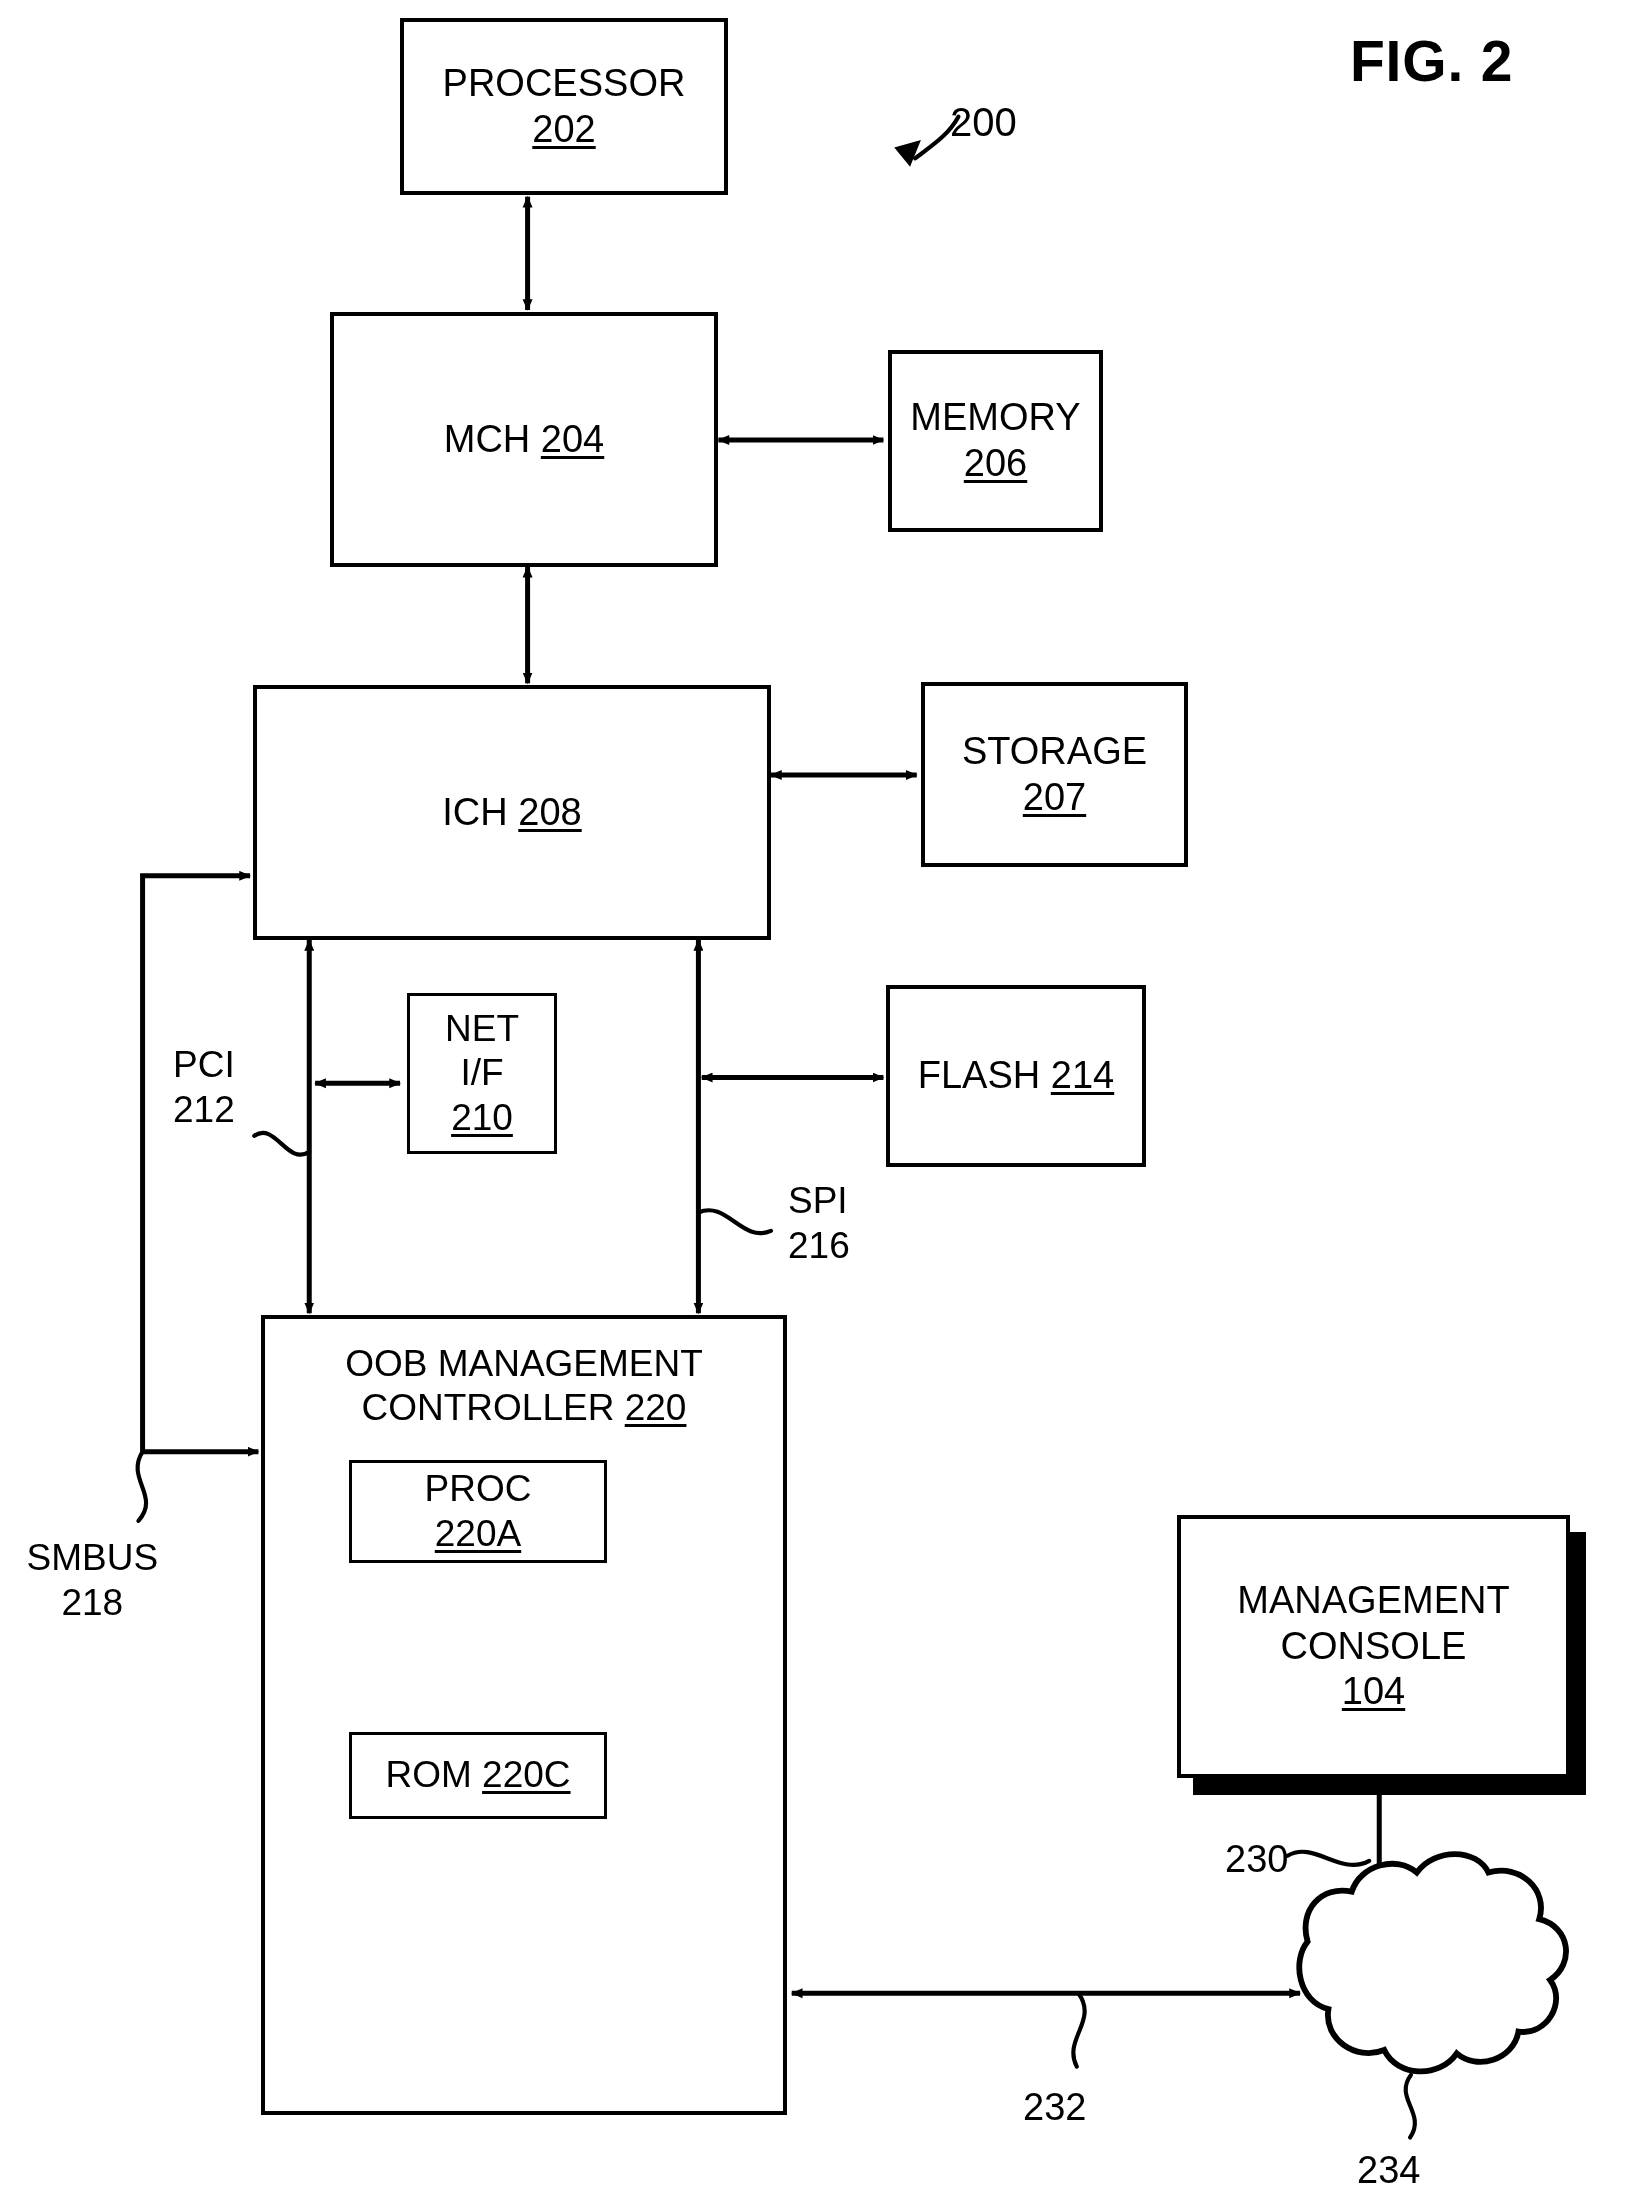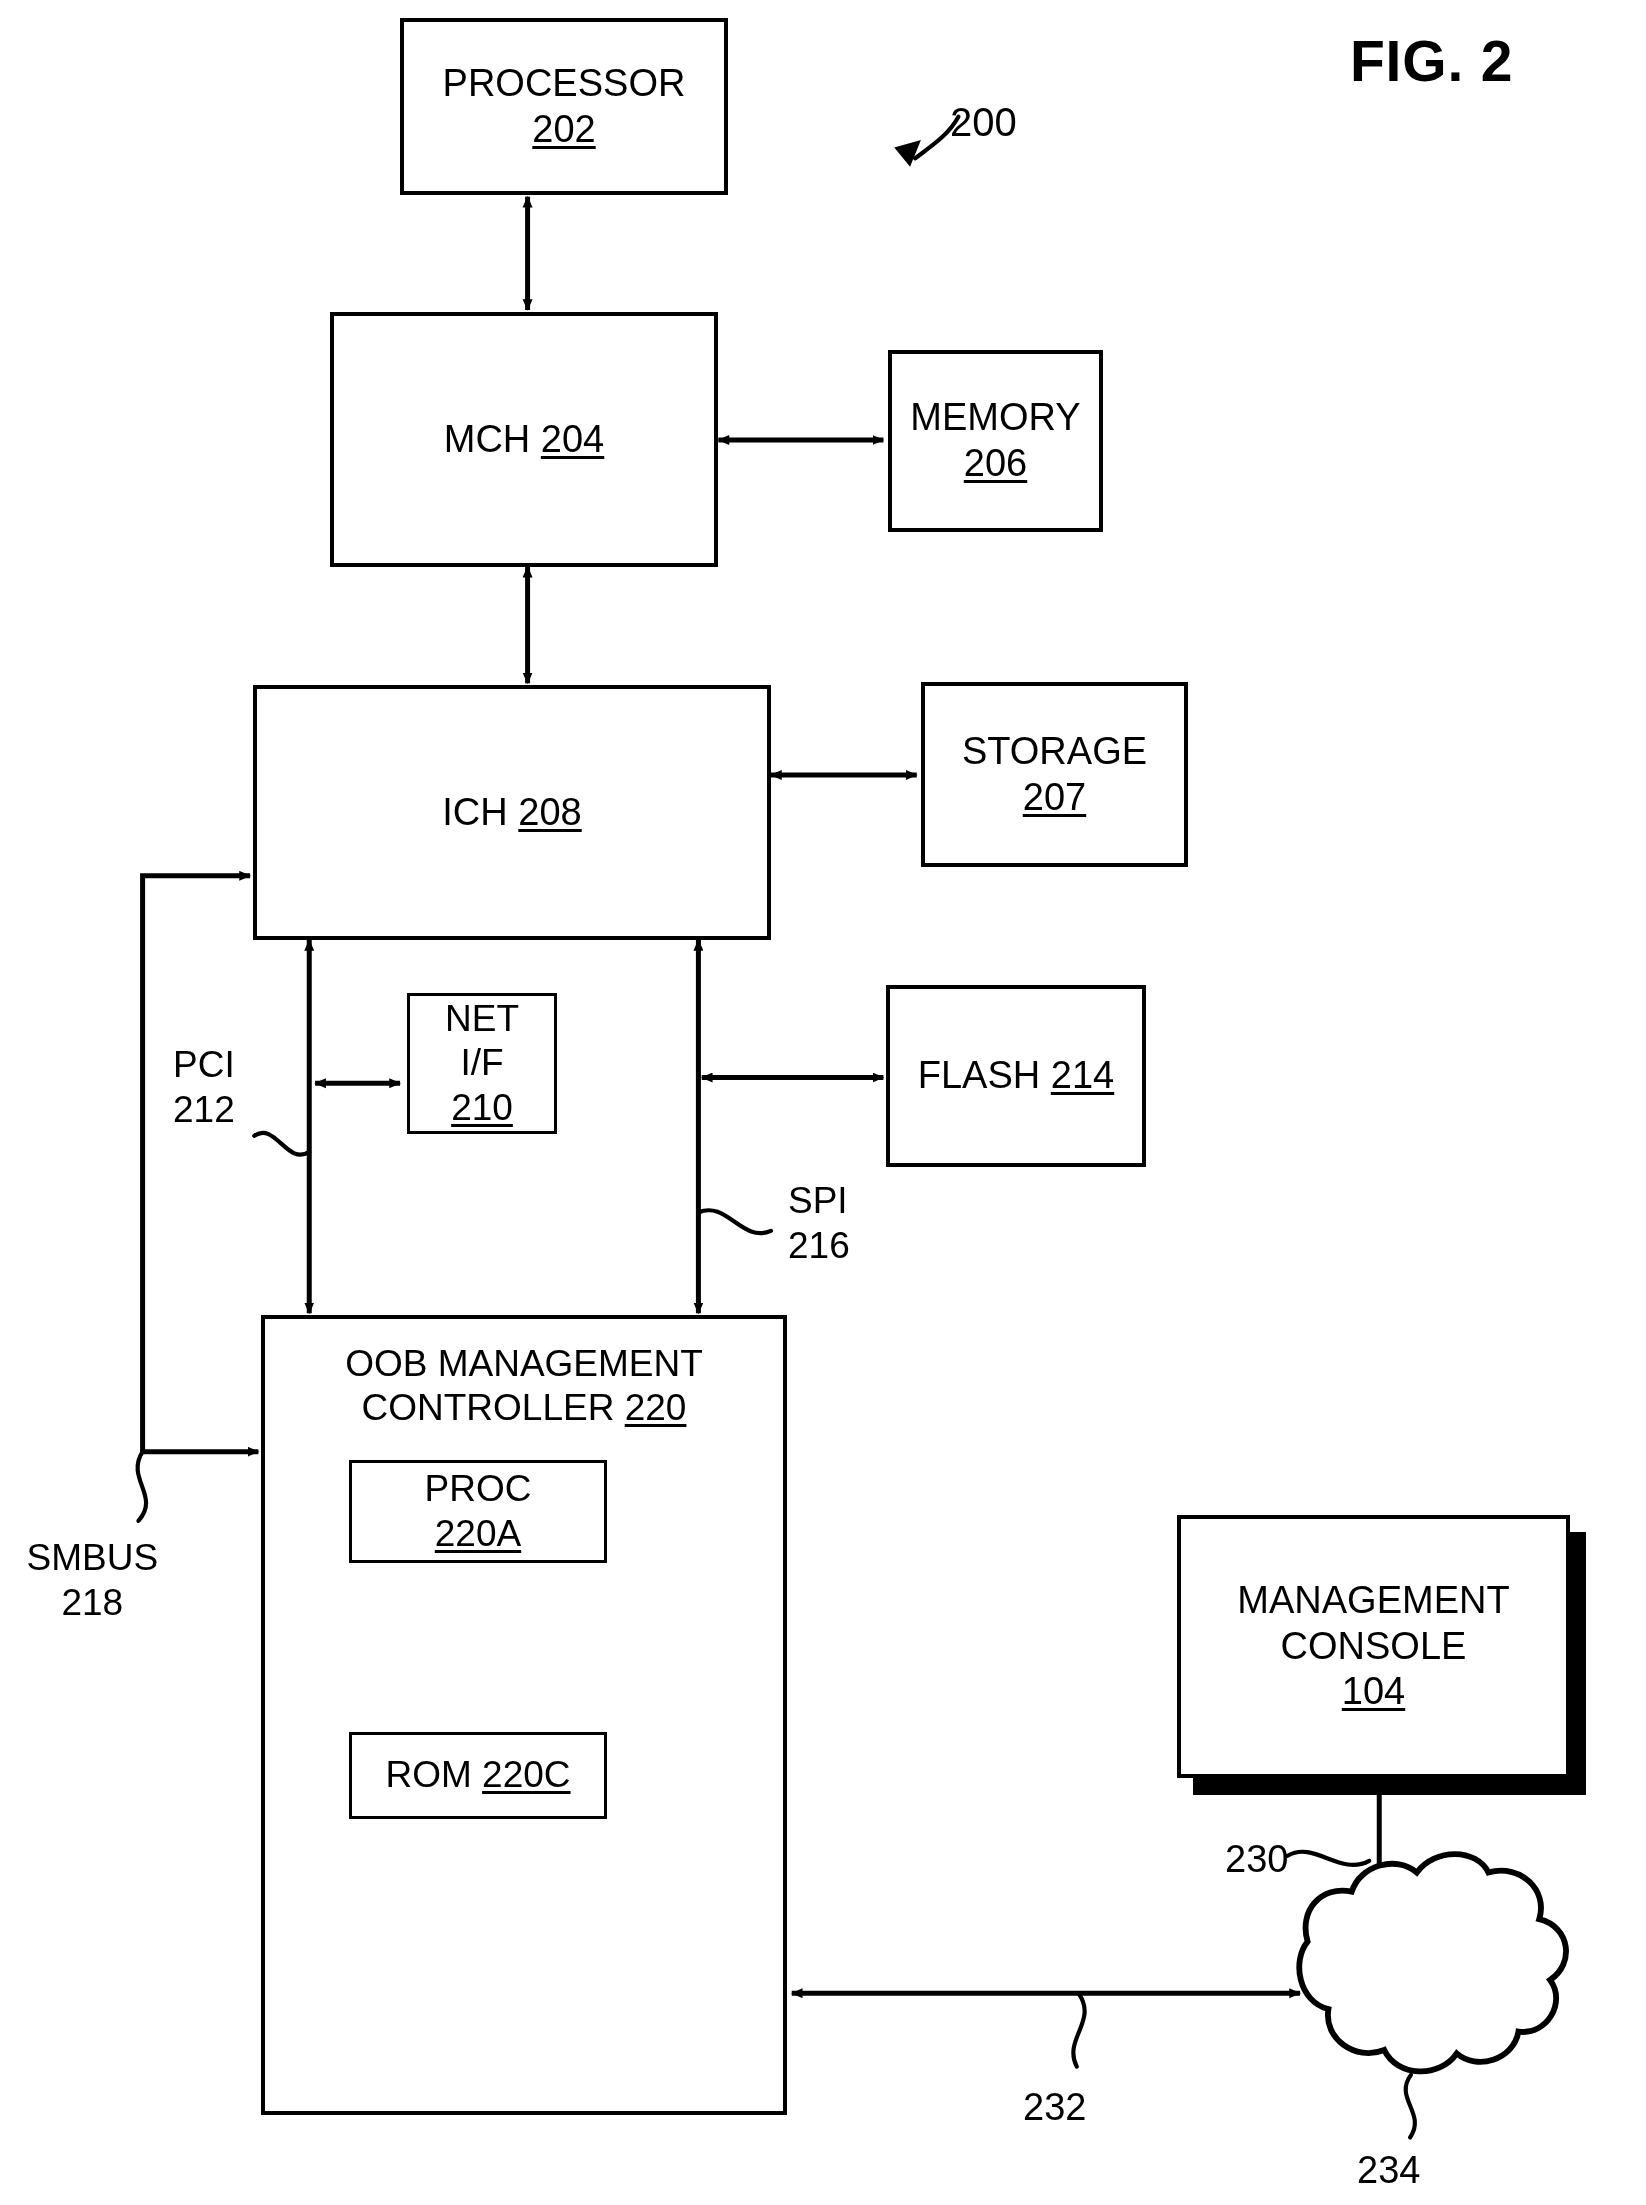--- a/index.html
+++ b/index.html
@@ -169,21 +169,21 @@
     <span class="box-line">
       <span>ICH</span>&nbsp;<span class="ref">208</span>
     </span>
   </div>
 
   <div class="box" style="left:921px; top:682px; width:267px; height:185px; font-size:38px;">
     <span class="box-line">STORAGE</span>
     <span class="box-line ref">207</span>
   </div>
 
-  <div class="box thin" style="left:407px; top:993px; width:150px; height:141px; font-size:37px;">
+  <div class="box thin" style="left:407px; top:993px; width:150px; height:161px; font-size:37px;">
     <span class="box-line">NET</span>
     <span class="box-line">I/F</span>
     <span class="box-line ref">210</span>
   </div>
 
   <div class="box" style="left:886px; top:985px; width:260px; height:182px; font-size:38px;">
     <span class="box-line">
       <span>FLASH</span>&nbsp;<span class="ref">214</span>
     </span>
   </div>

